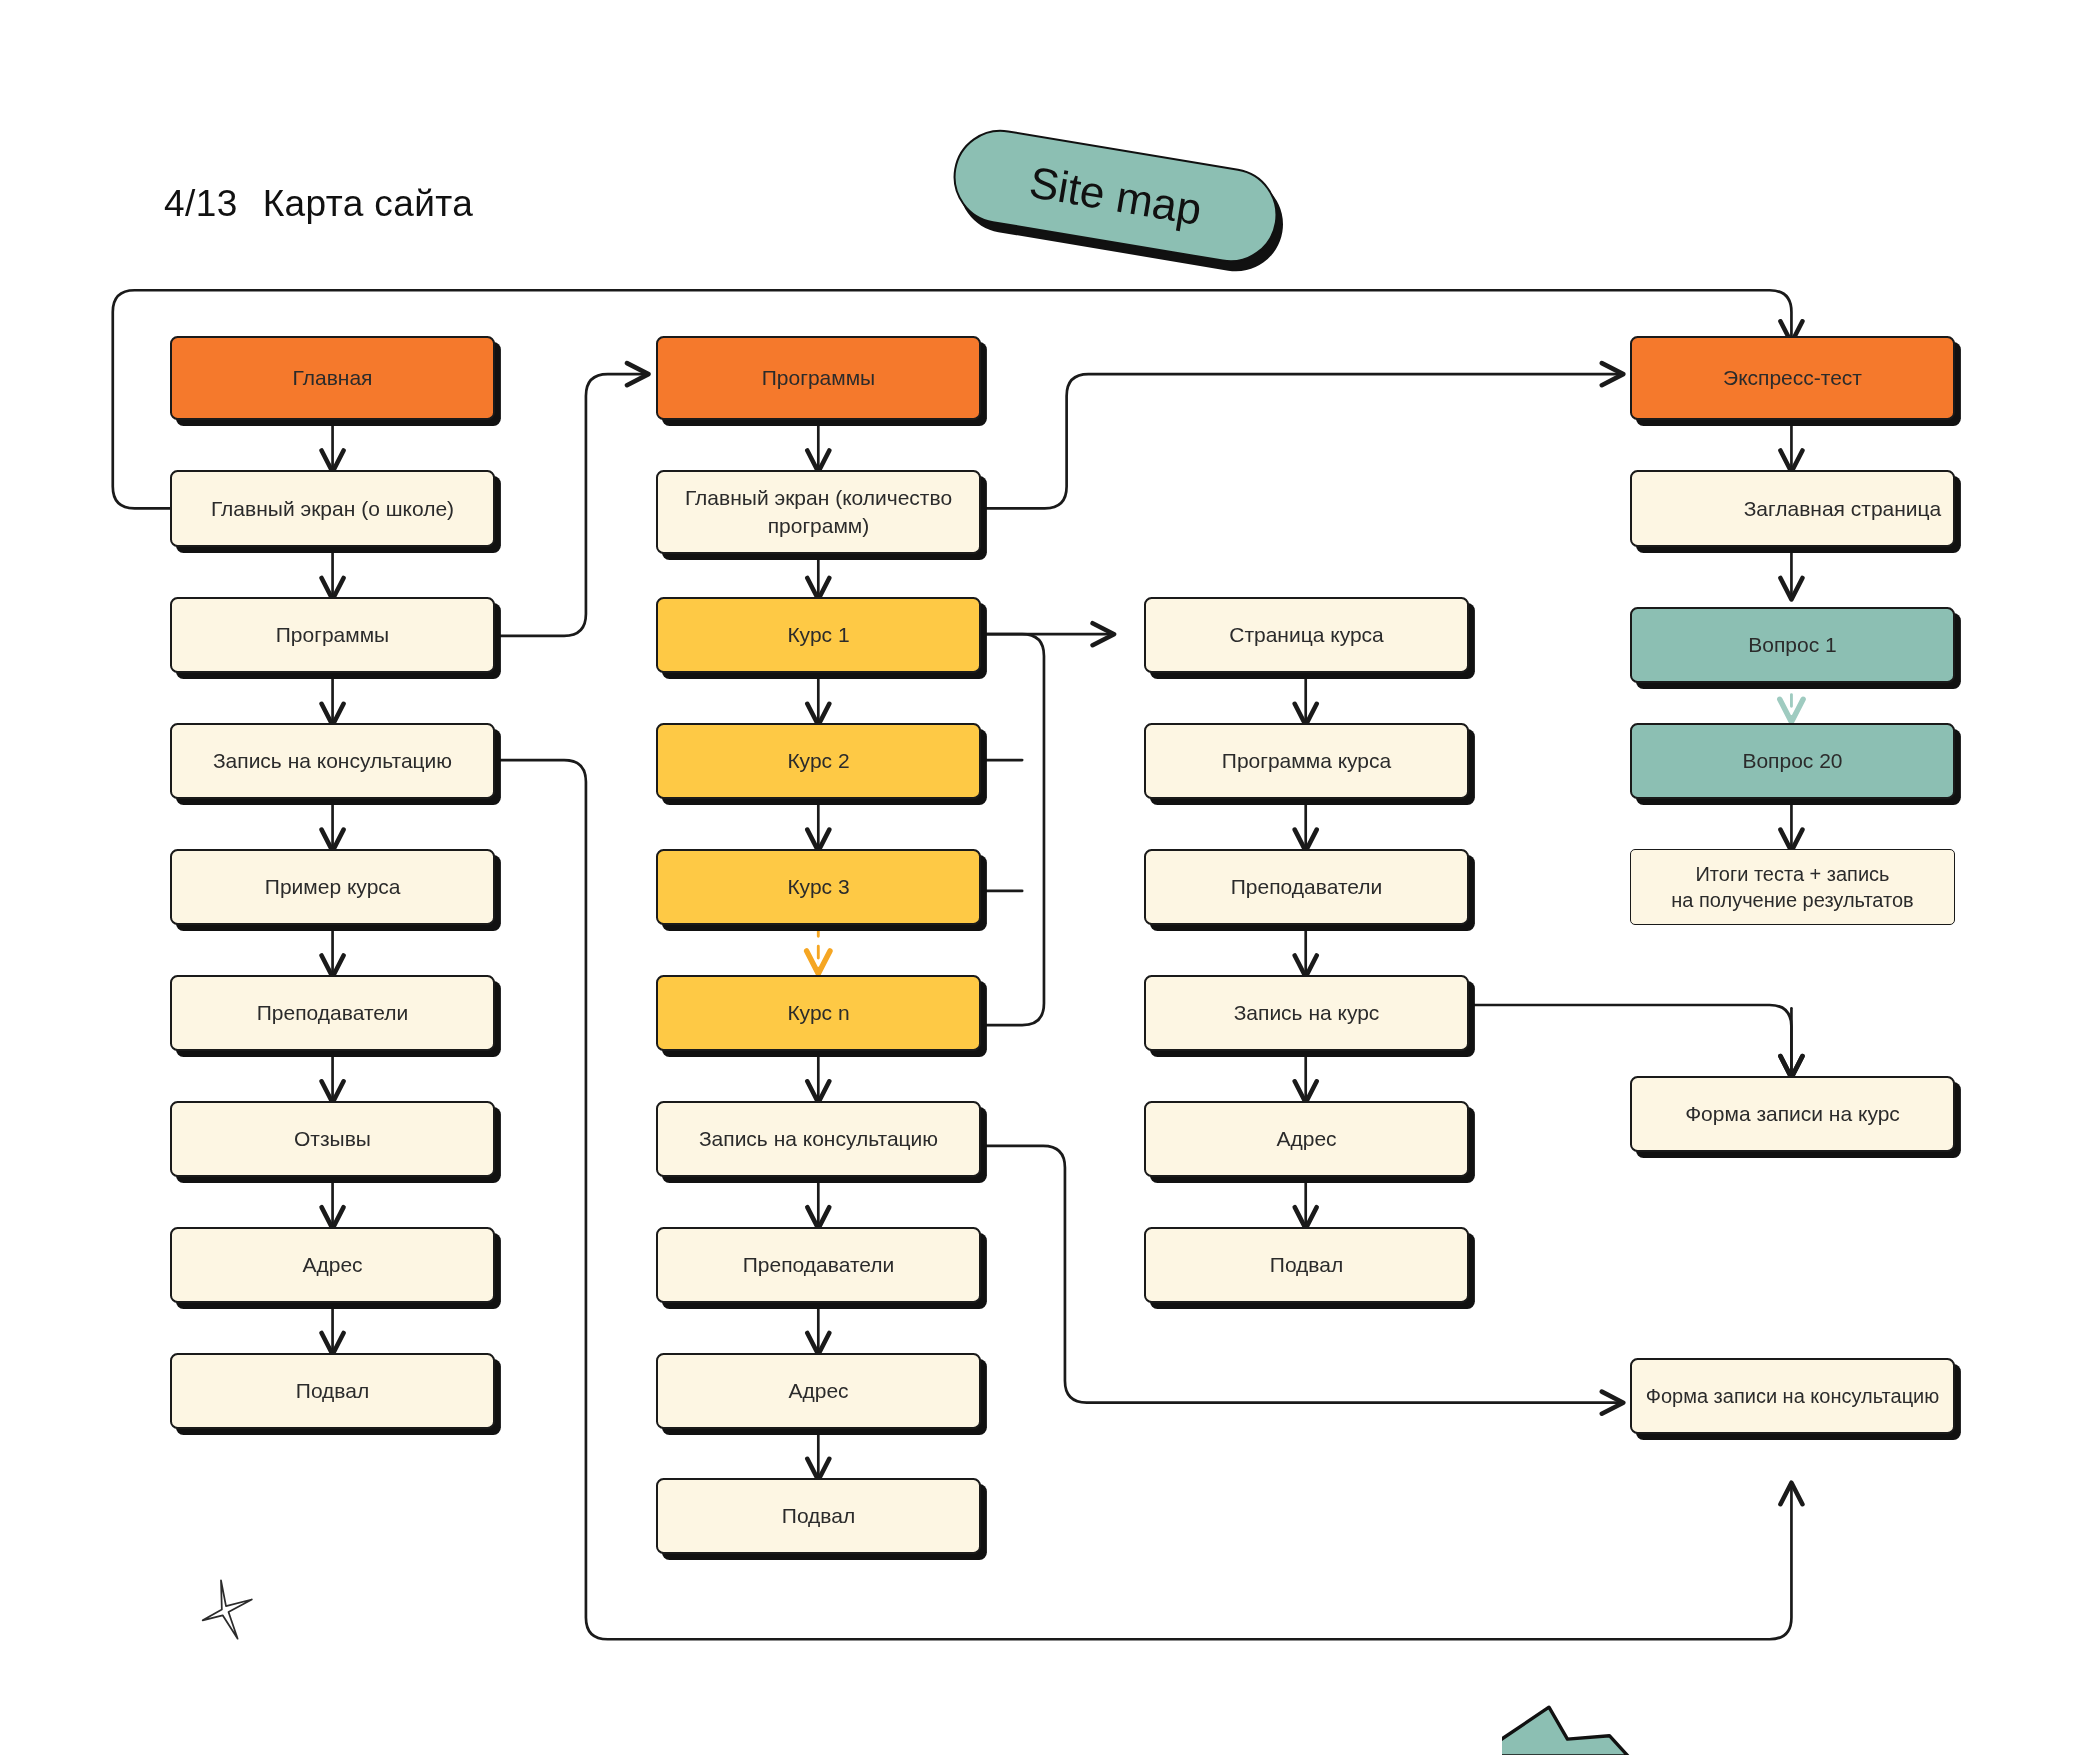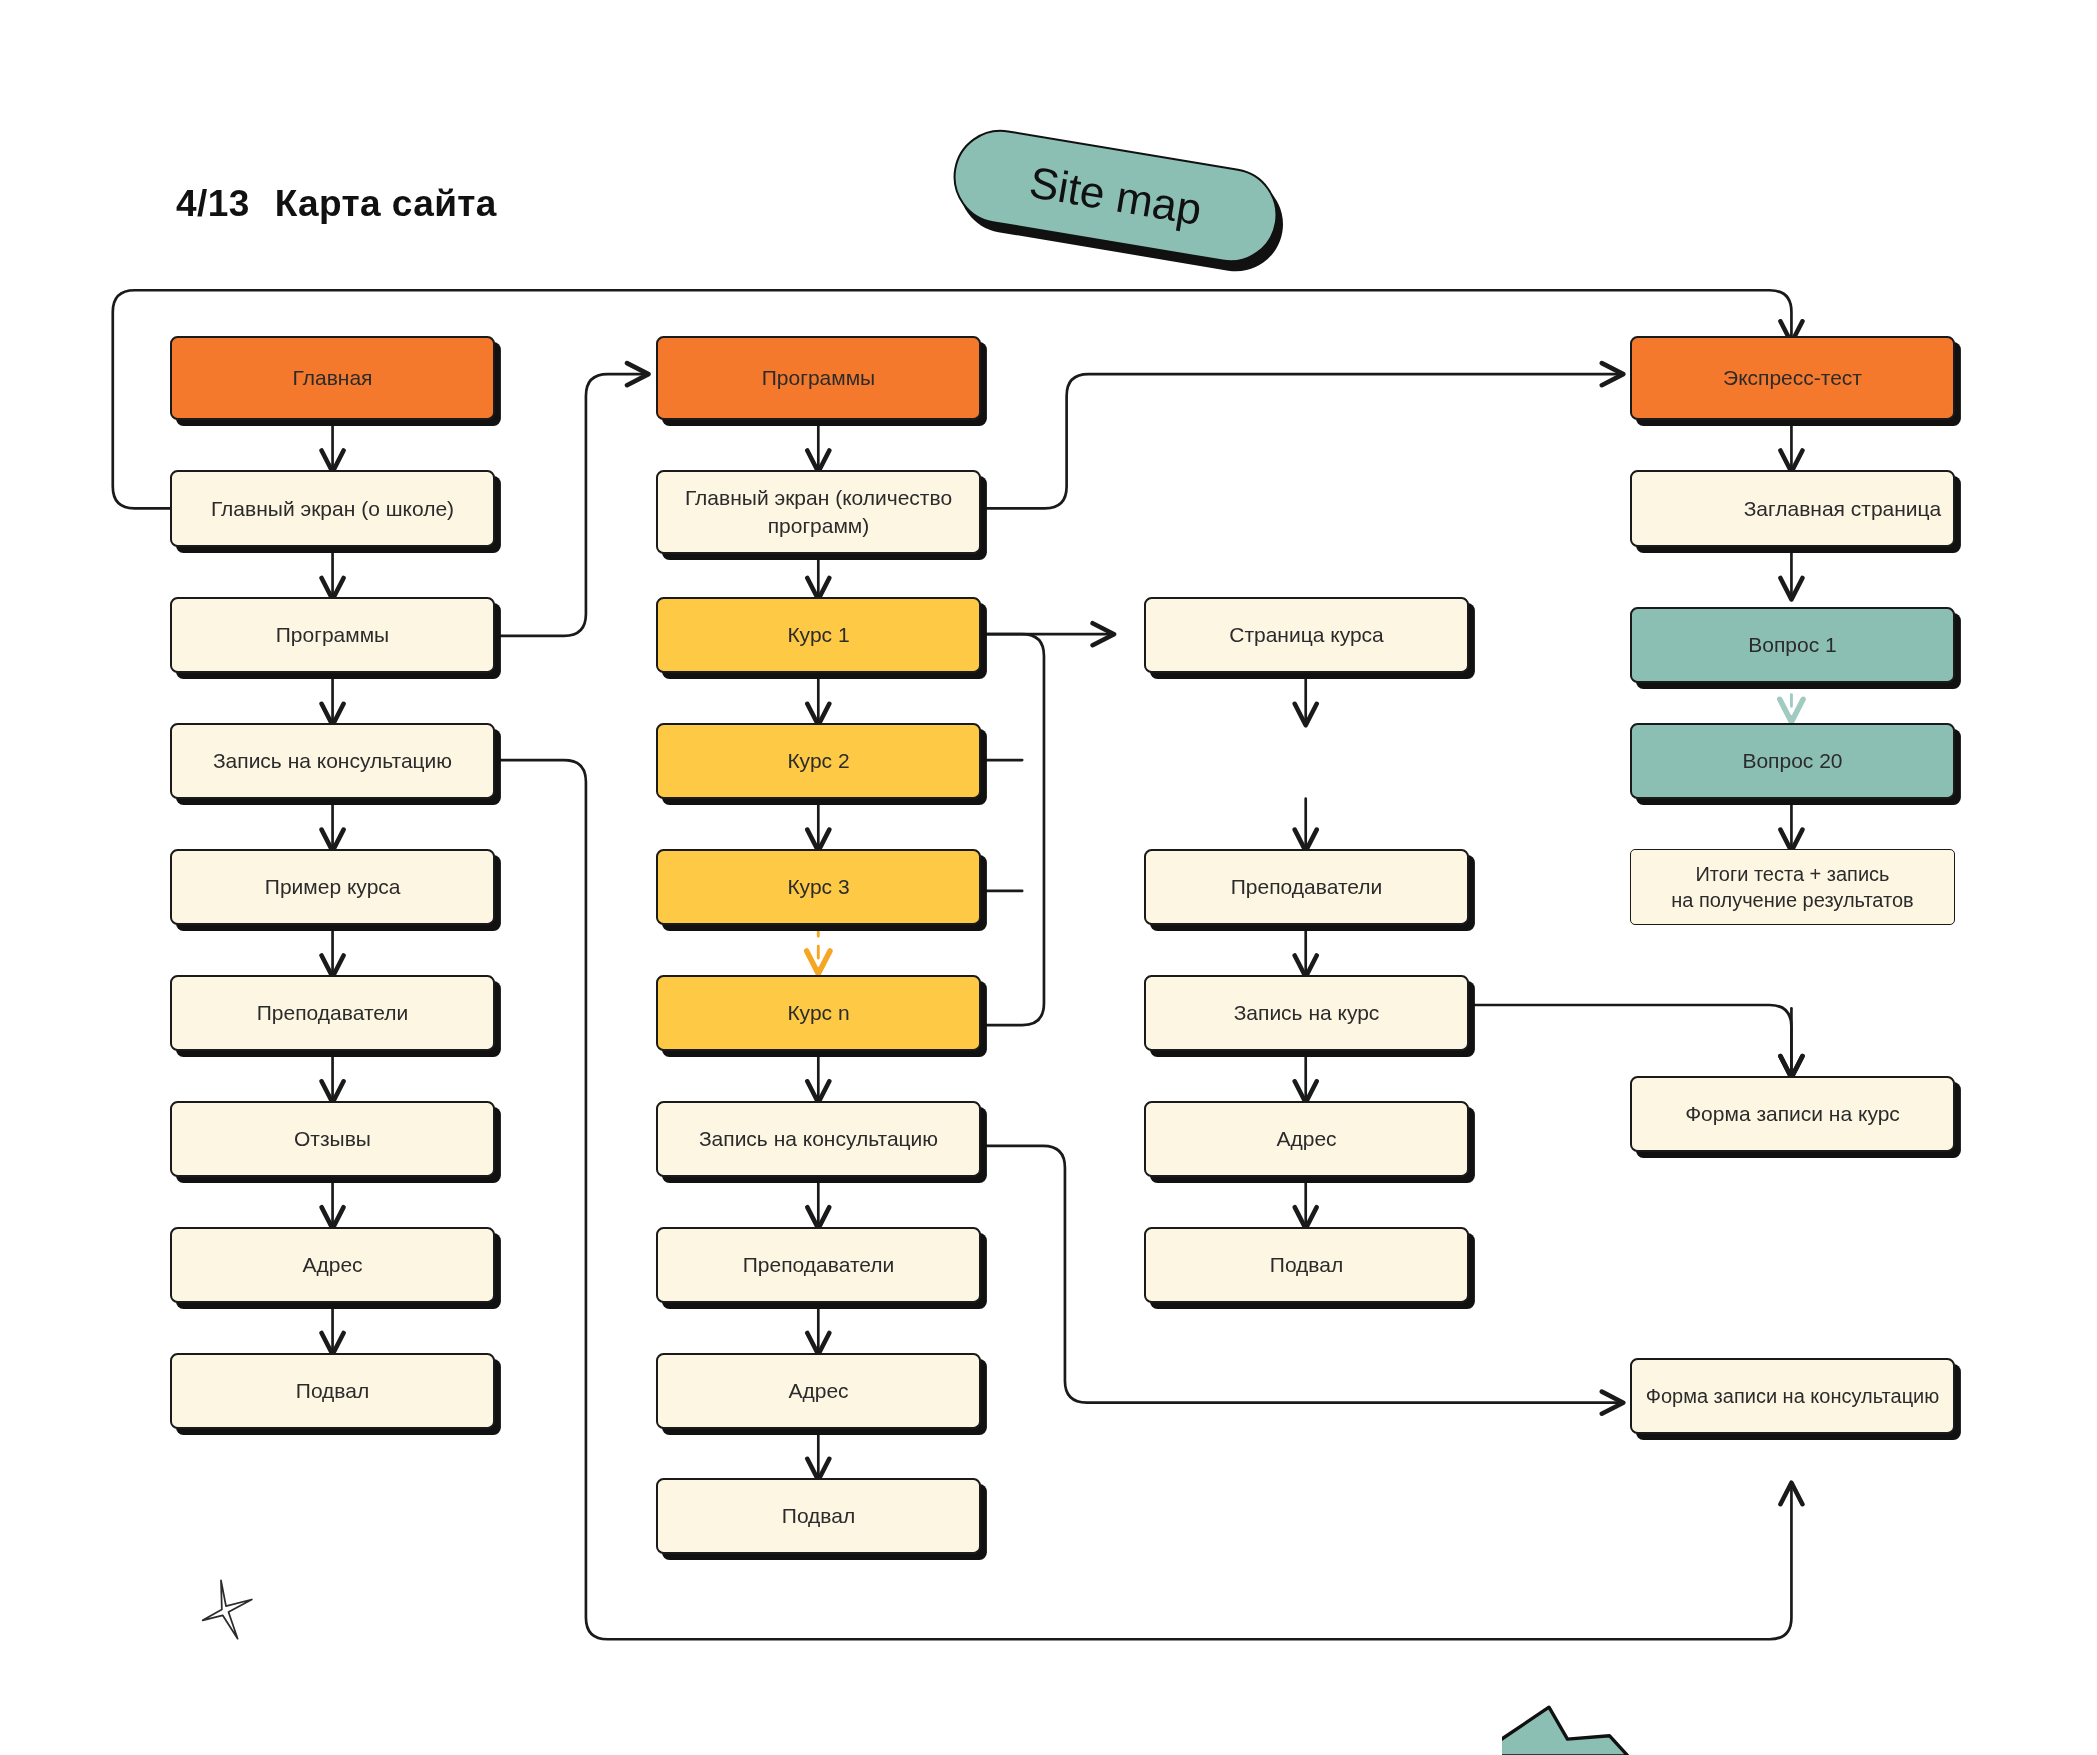--- a/index.html
+++ b/index.html
@@ -6,24 +6,23 @@
   html, body {
     width: 2098px; height: 1755px;
     background: #ffffff;
     font-family: "Liberation Sans", sans-serif;
     overflow: hidden;
   }
   #stage { position: relative; width: 2098px; height: 1755px; }
 
   
   #page-title {
-    position: absolute; left: 176px; top: 183px;
+    position: absolute; left: 164px; top: 183px;
     font-size: 37px; color: #111111; letter-spacing: 0.4px;
     white-space: nowrap;
-    font-weight: bold;
   }
   #page-title .num { margin-right: 25px; }
 
   
   #site-map-badge {
     position: absolute; left: 952px; top: 149px;
     width: 327px; height: 94px;
     transform: rotate(9.5deg);
   }
   #site-map-badge .shadow {
@@ -230,20 +229,23 @@
     </div>
 
   <div class="node shadowed" style="left:656px; top:1478px; width:325px; height:76px;">
     <span class="txt">Подвал</span>
     </div>
 
   <div class="node shadowed" style="left:1144px; top:597px;  width:325px; height:76px;">
     <span class="txt">Страница курса</span>
     </div>
 
+  <div class="node shadowed" style="left:1144px; top:723px;  width:325px; height:76px;">
+    <span class="txt">Программа курса</span>
+    </div>
 
   <div class="node shadowed" style="left:1144px; top:849px; width:325px; height:76px;">
     <span class="txt">Преподаватели</span>
     </div>
 
   <div class="node shadowed" style="left:1144px; top:975px; width:325px; height:76px;">
     <span class="txt">Запись на курс</span>
     </div>
 
   <div class="node shadowed" style="left:1144px; top:1101px; width:325px; height:76px;">

